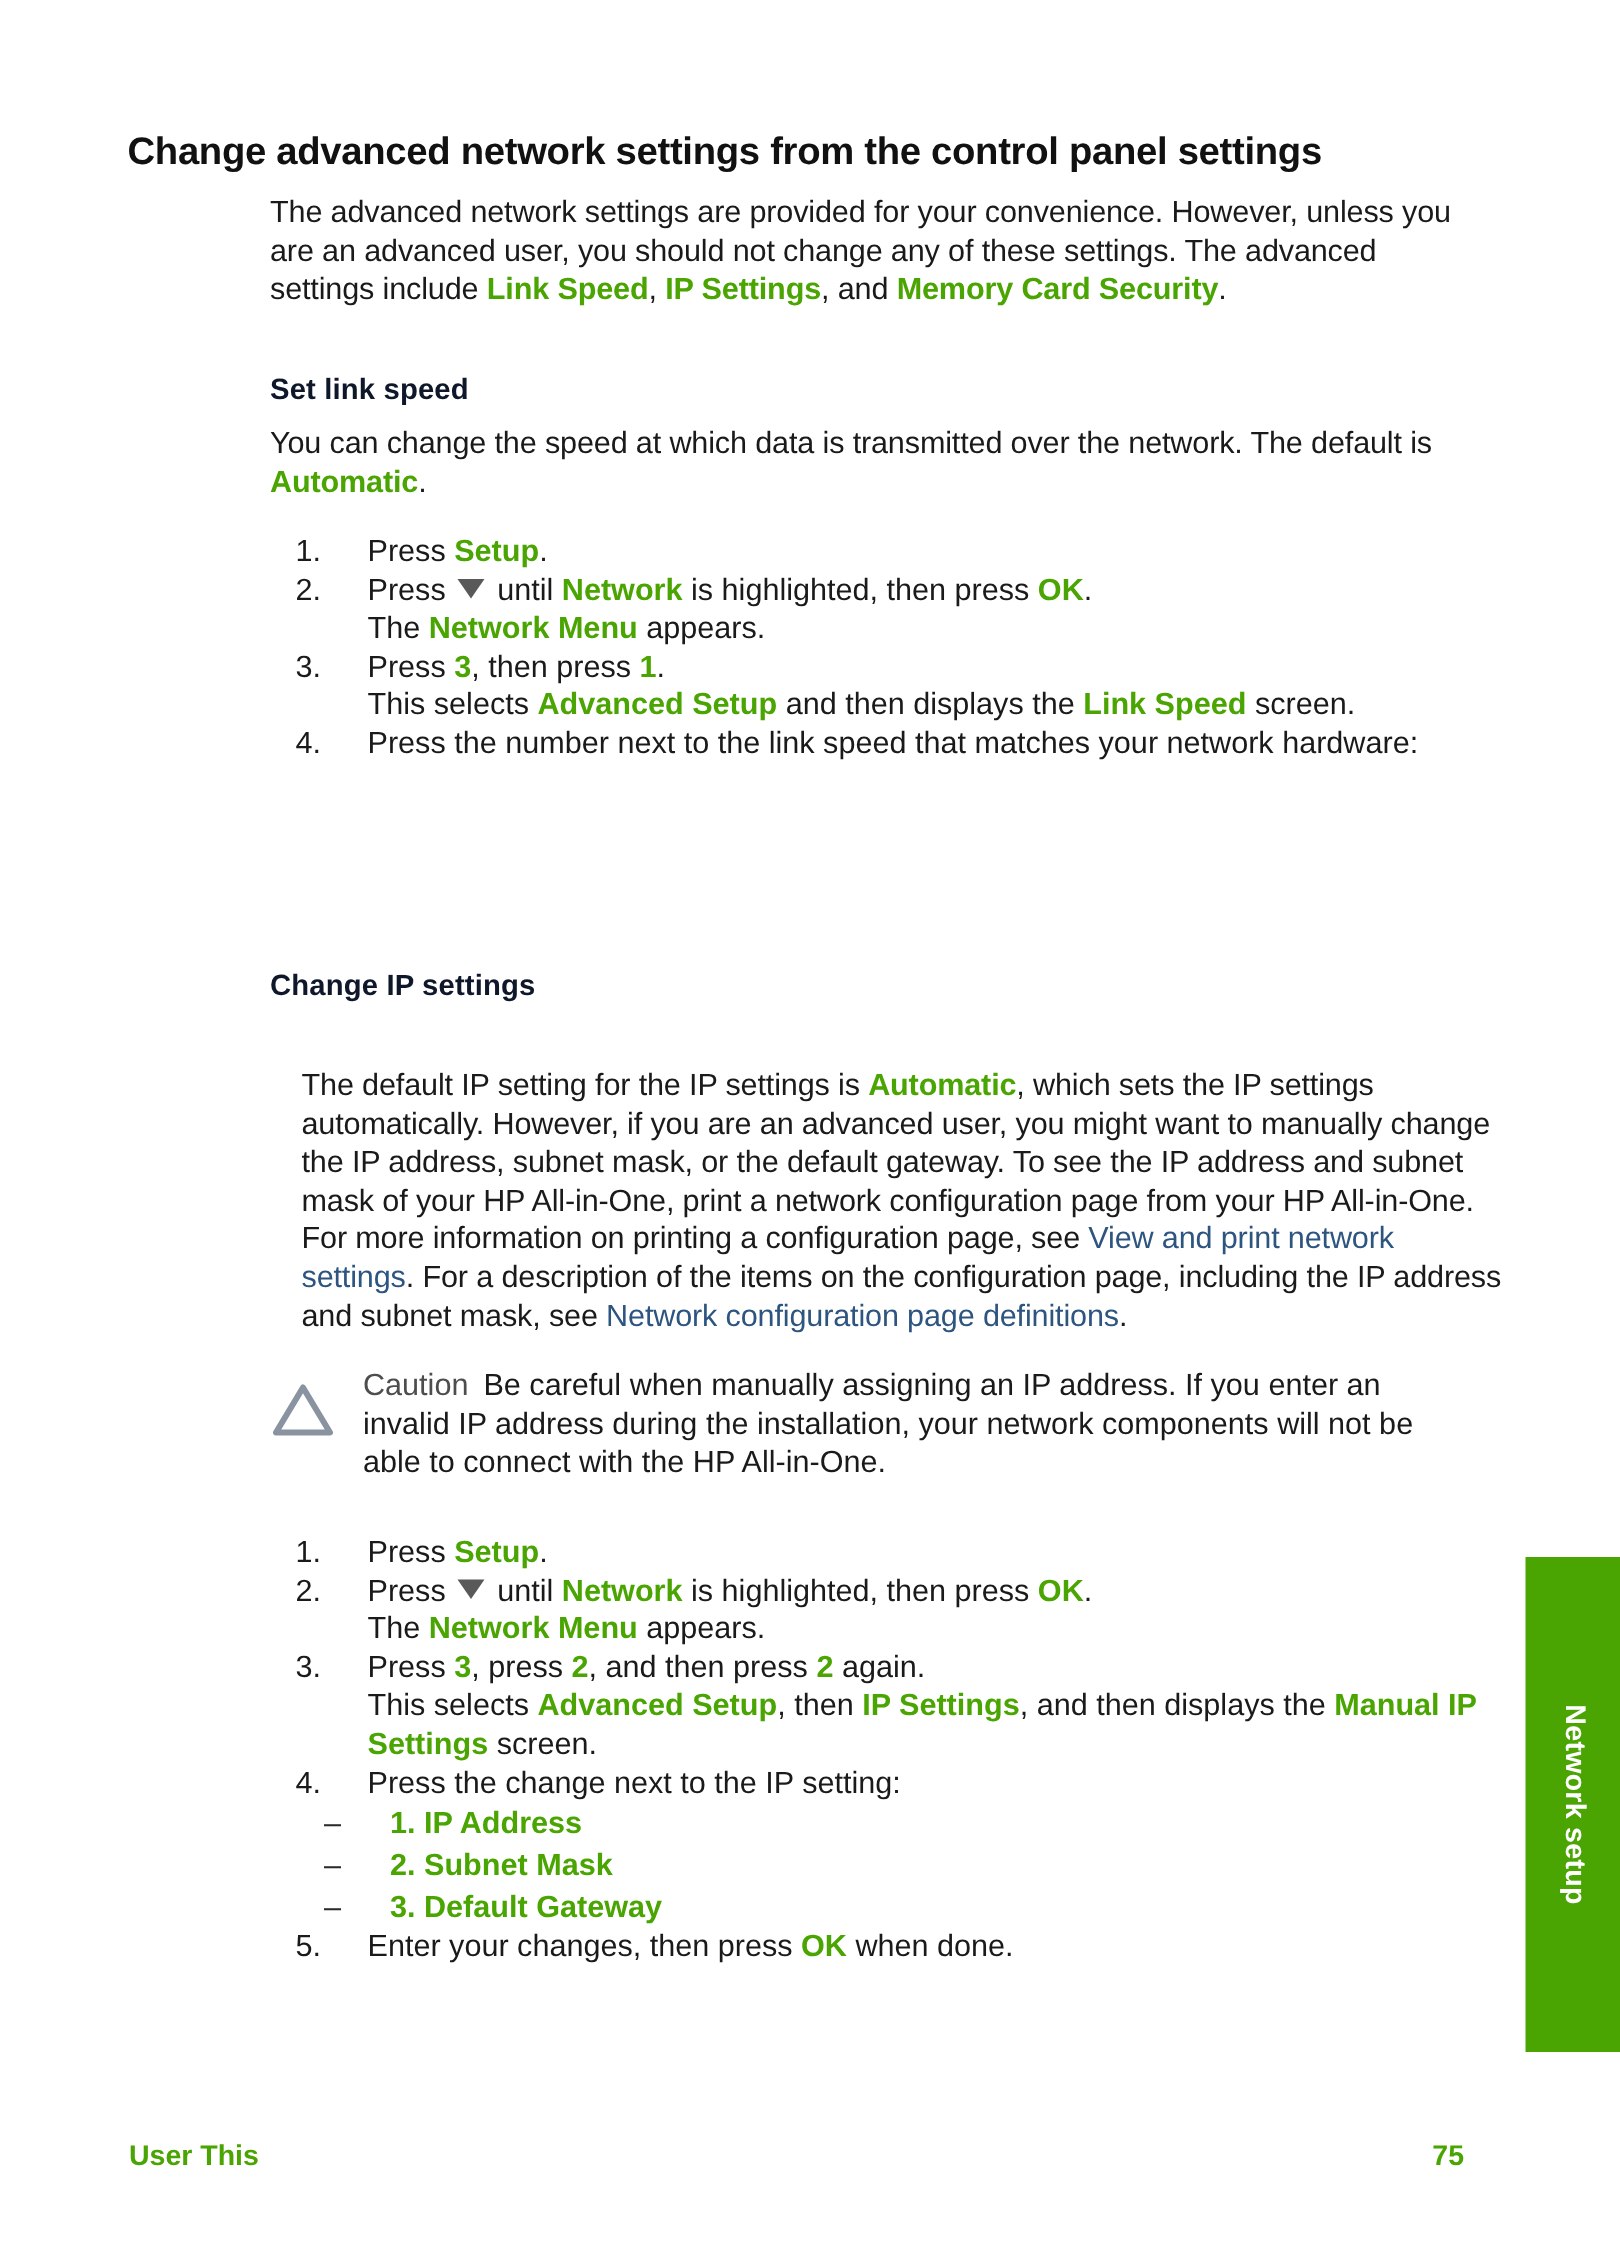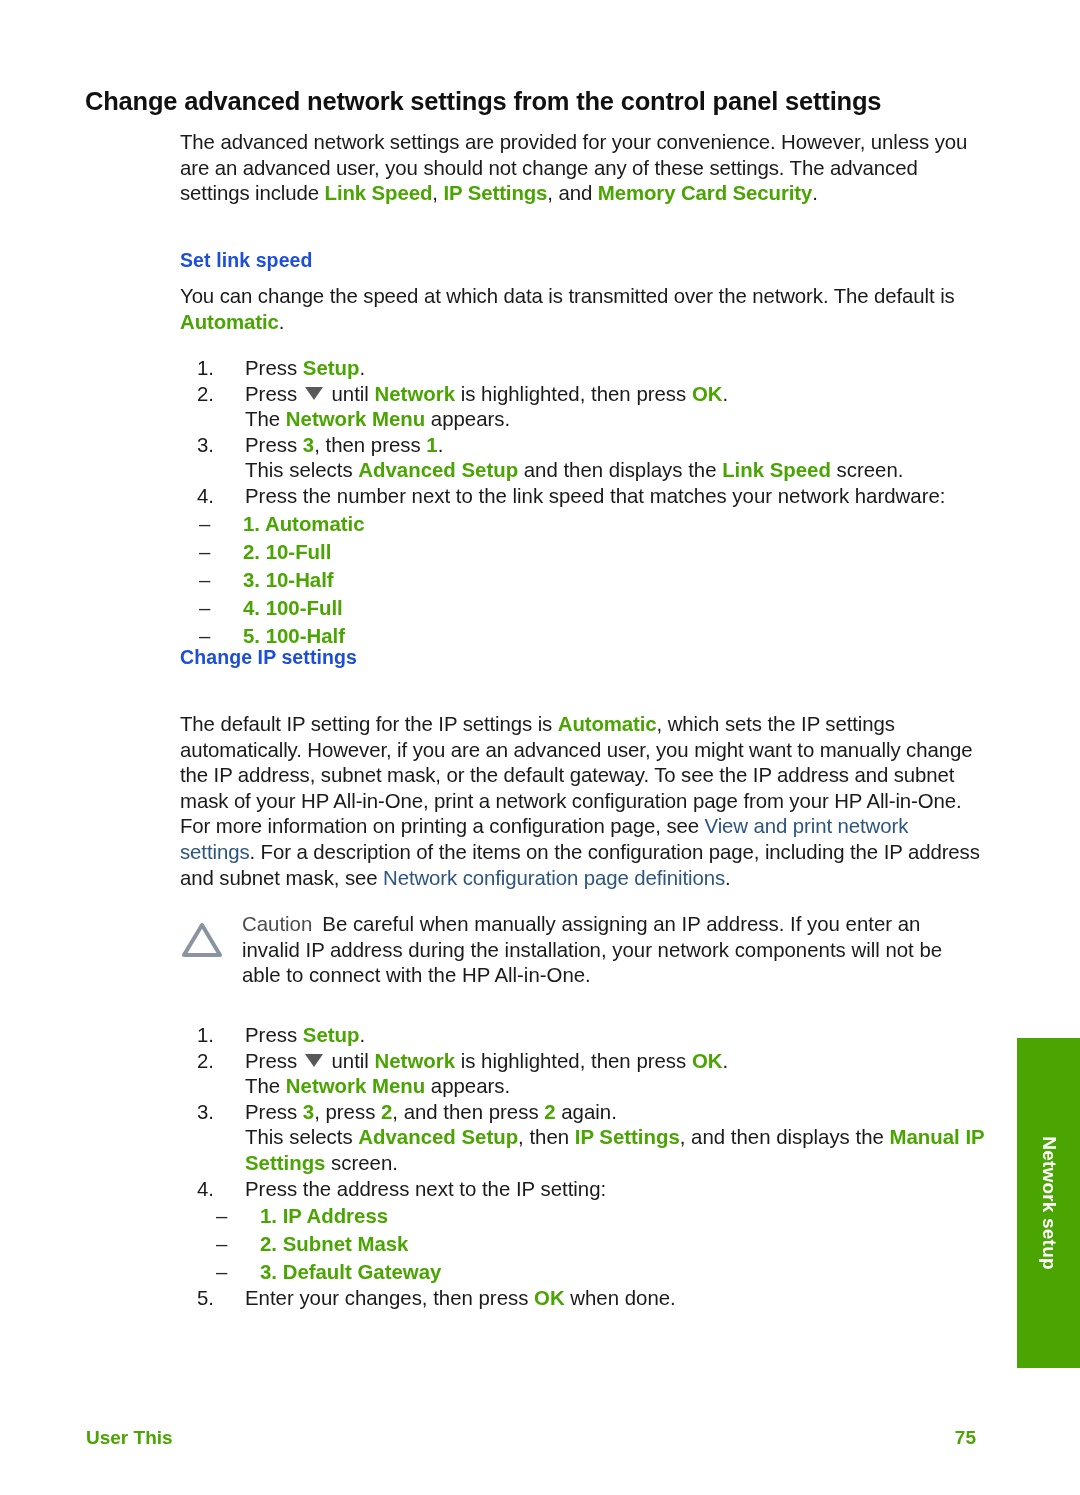--- a/index.html
+++ b/index.html
@@ -30,21 +30,21 @@
     font-size: 25.5px;
     font-weight: bold;
     letter-spacing: -0.2px;
     color: #111111;
     line-height: 1.2;
   }
 
   .h2 {
     font-size: 19.5px;
     font-weight: bold;
-    color: #1d4ed8;
+    color: #0f172a;
     letter-spacing: 0.1px;
   }
 
   
   .col {
     position: absolute;
     left: 180px;
     width: 800px;
   }
 
@@ -229,31 +229,24 @@
 
     <li>
       <span>This selects </span><span class="green">Advanced Setup</span><span> and then displays the </span><span class="green">Link Speed</span><span> screen.</span>
     </li>
 
     <li class="numbered">
       <span>Press the number next to the link speed that matches your network hardware:</span>
     </li>
   </ol>
 
-  <ul class="col dashlist" style="top:510px;">
-    <li>1. Automatic</li>
-    <li>2. 10-Full</li>
-    <li>3. 10-Half</li>
-    <li>4. 100-Full</li>
-    <li>5. 100-Half</li>
-  </ul>
 
   <div class="col h2" style="top:646px;">Change IP settings</div>
 
-  <div class="col para" style="top:712px;">
+  <div class="col para" style="top:712px;margin-left:21px;">
     <span>The default IP setting for the IP settings is </span><span class="green">Automatic</span><span>, which sets the IP settings automatically. However, if you are an advanced user, you might want to manually change the IP address, subnet mask, or the default gateway. To see the IP address and subnet mask of your HP All-in-One, print a network configuration page from your HP All-in-One. For more information on printing a configuration page, see </span><span class="link">View and print network settings</span><span>. For a description of the items on the configuration page, including the IP address and subnet mask, see </span><span class="link">Network configuration page definitions</span><span>.</span>
   </div>
 
   <div class="caution" style="top:912px;">
     <div class="caution-icon">
       <svg width="44" height="38" viewBox="0 0 44 38" aria-hidden="true">
         <polygon points="22,4 40,34 4,34" fill="none" stroke="#8a93a0" stroke-width="4" stroke-linejoin="round"></polygon>
       </svg>
     </div>
     <div class="caution-body">
@@ -277,21 +270,21 @@
 
     <li class="numbered">
       <span>Press </span><span class="green">3</span><span>, press </span><span class="green">2</span><span>, and then press </span><span class="green">2</span><span> again.</span>
     </li>
 
     <li>
       <span>This selects </span><span class="green">Advanced Setup</span><span>, then </span><span class="green">IP Settings</span><span>, and then displays the </span><span class="green">Manual IP Settings</span><span> screen.</span>
     </li>
 
     <li class="numbered">
-      <span>Press the address next to the IP setting:</span>
+      <span>Press the change next to the IP setting:</span>
     </li>
 
     <li>
       <ul class="dashlist" style="margin-left:-48px;">
         <li>1. IP Address</li>
         <li>2. Subnet Mask</li>
         <li>3. Default Gateway</li>
       </ul>
     </li>
 

